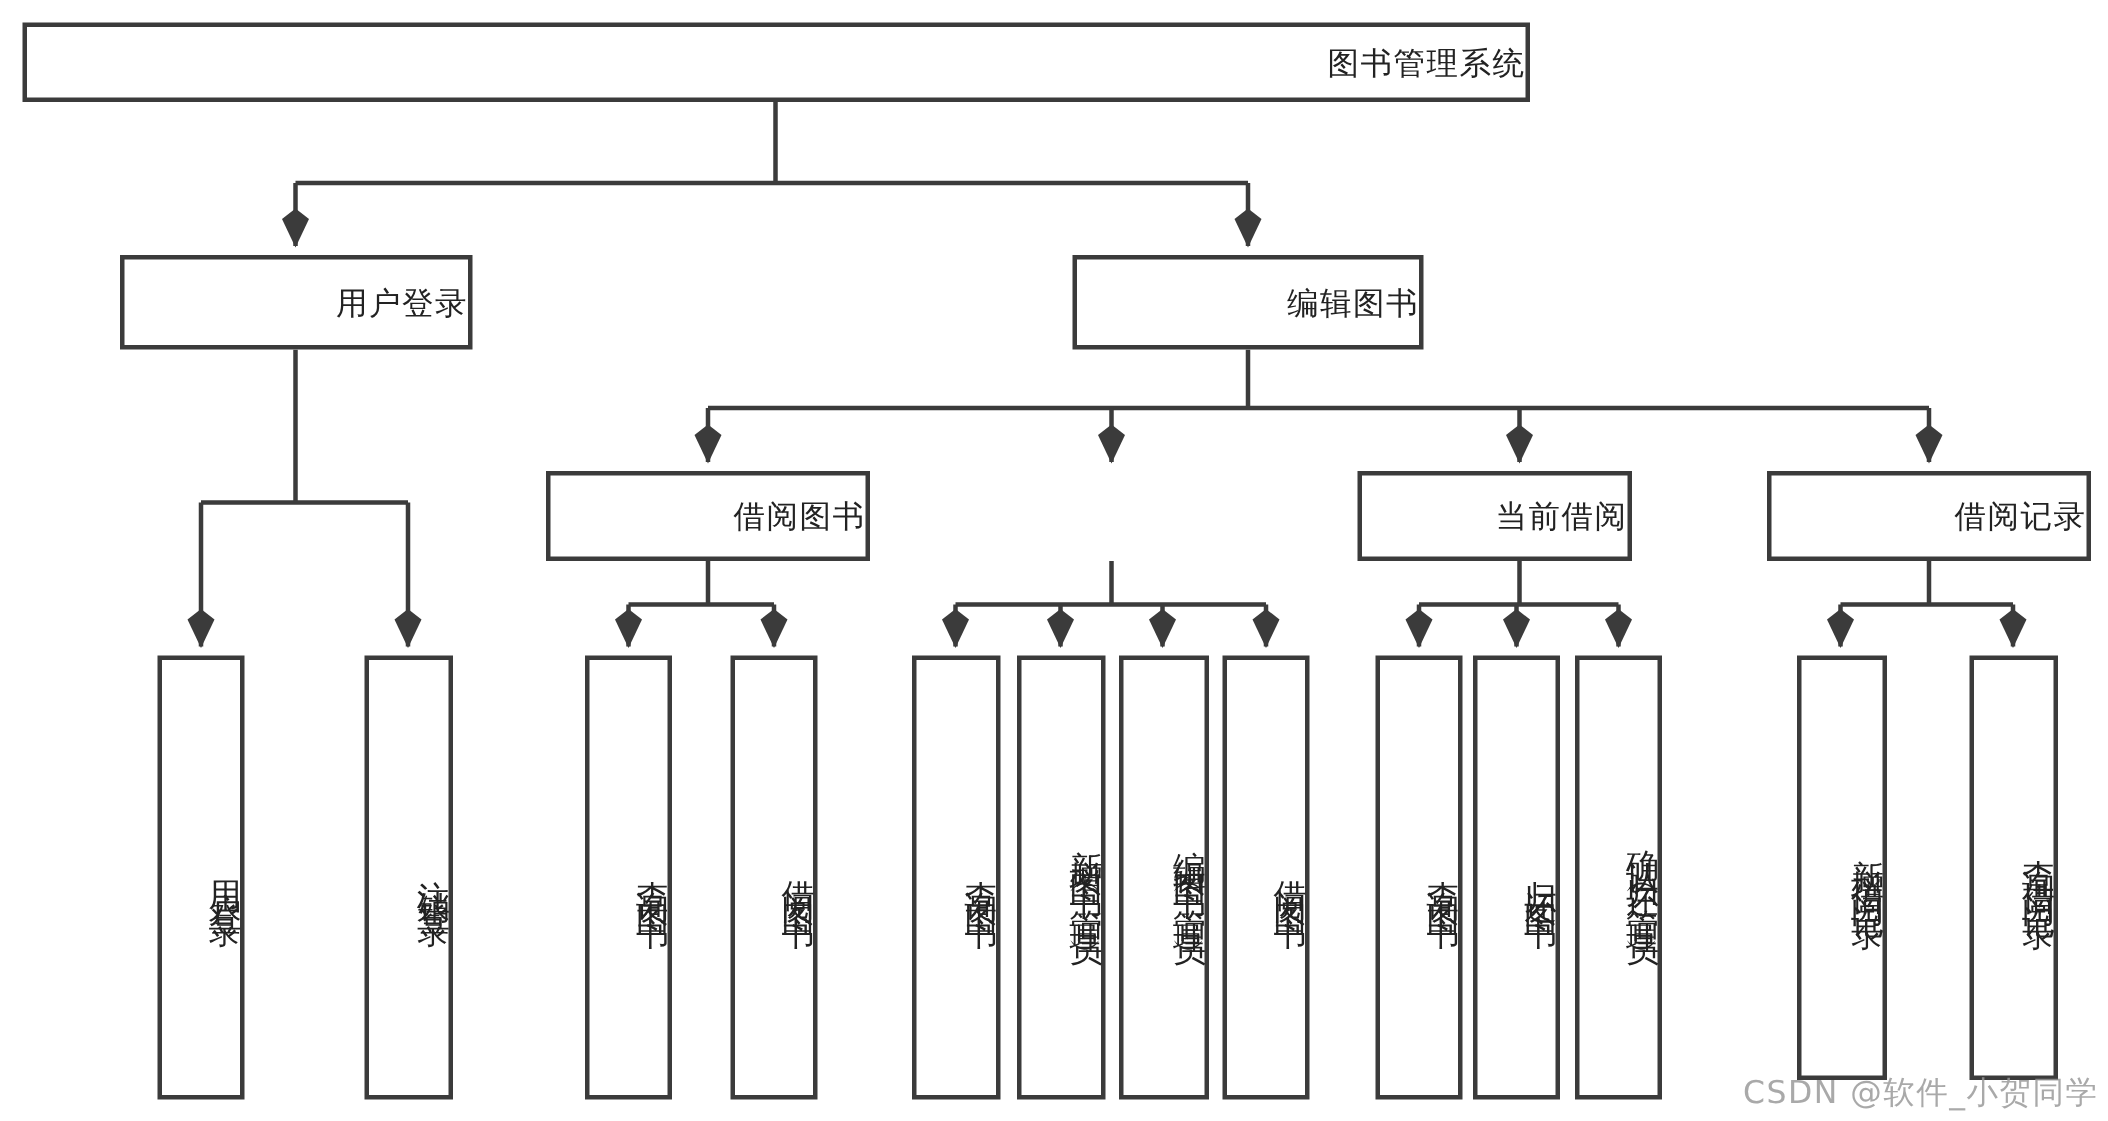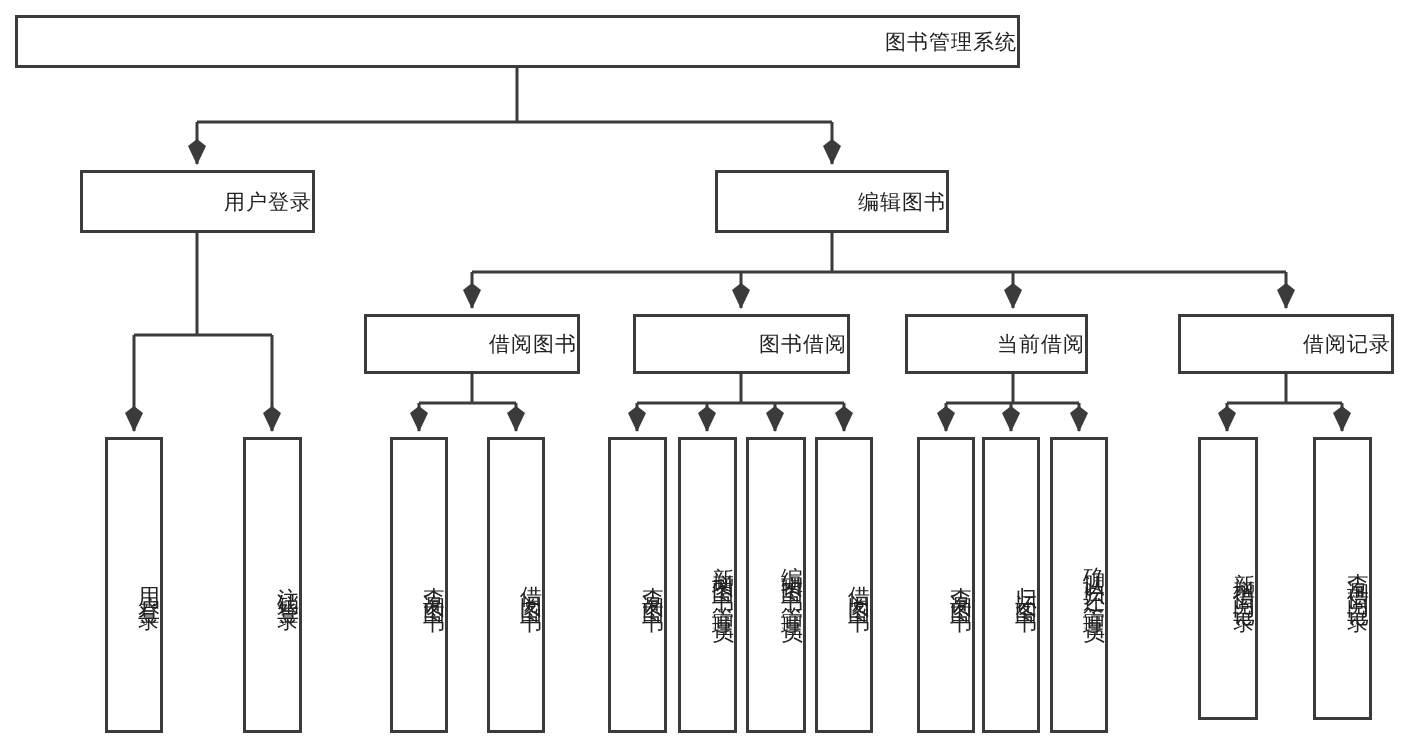--- a/index.html
+++ b/index.html
@@ -118,23 +118,20 @@
   <div class="box h" style="left:80px;top:170px;width:235px;height:63px">
     <span>用户登录</span>
   </div>
   <div class="box h" style="left:715px;top:170px;width:234px;height:63px">
     <span>编辑图书</span>
   </div>
 
   <div class="box h" style="left:364px;top:314px;width:216px;height:60px">
     <span>借阅图书</span>
   </div>
-  <div class="box h" style="left:633px;top:314px;width:217px;height:60px">
-    <span>图书借阅</span>
-  </div>
   <div class="box h" style="left:905px;top:314px;width:183px;height:60px">
     <span>当前借阅</span>
   </div>
   <div class="box h" style="left:1178px;top:314px;width:216px;height:60px">
     <span>借阅记录</span>
   </div>
 
   <div class="box v" style="left:105px;top:437px;width:58px;height:296px">
     <span class="vtext">用户登录</span>
   </div>
@@ -172,14 +169,15 @@
     <span class="vtext">确认归还（管理员）</span>
   </div>
 
   <div class="box v" style="left:1198px;top:437px;width:60px;height:283px">
     <span class="vtext">新增借阅记录</span>
   </div>
   <div class="box v" style="left:1313px;top:437px;width:59px;height:283px">
     <span class="vtext">查询借阅记录</span>
   </div>
 
+  <div class="watermark">CSDN @软件_小贺同学</div>
 
 </div>
 
 </body></html>

